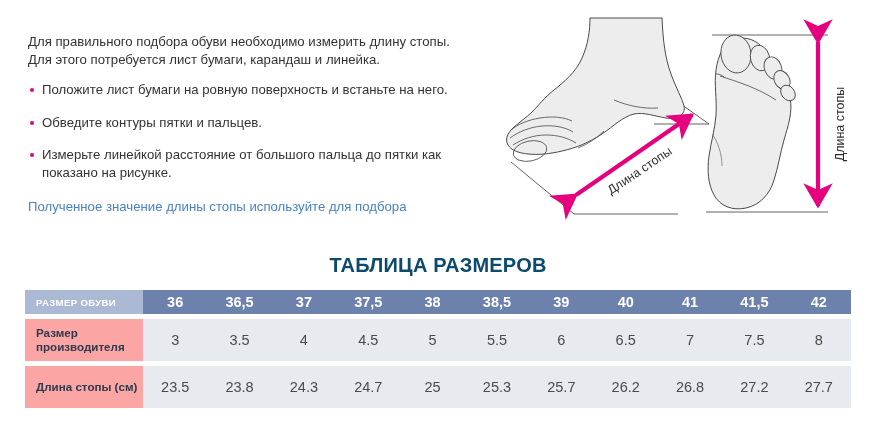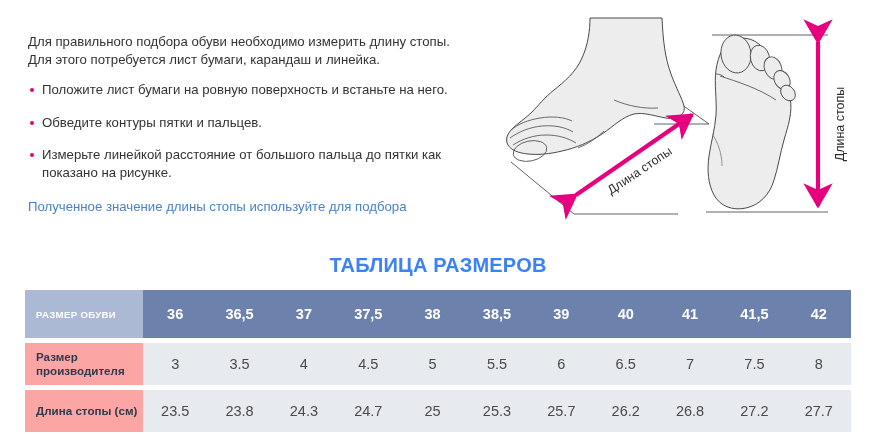--- a/index.html
+++ b/index.html
@@ -76,21 +76,21 @@
 
   
   #table-title {
     position: absolute;
     left: 0;
     top: 254px;
     width: 876px;
     text-align: center;
     font-size: 20px;
     font-weight: bold;
-    color: #3b82f6;
+    color: #0c4a6e;
     letter-spacing: 0.2px;
   }
 
   
   #size-table {
     position: absolute;
     left: 25px;
     top: 290px;
     width: 826px;
   }
@@ -110,21 +110,21 @@
     text-align: right;
   }
   .label-cell {
     flex: 0 0 118px;
     justify-content: flex-start;
     padding-left: 11px;
     text-align: left;
   }
 
   
-  .row-header { height: 48px; }
+  .row-header { height: 24px; }
   .row-header .label-cell {
     background: #acb9d4;
     color: #ffffff;
     font-size: 9.6px;
     font-weight: bold;
     letter-spacing: 0.35px;
   }
   .row-header .cell:not(.label-cell) {
     background: #6d81ad;
     color: #ffffff;

